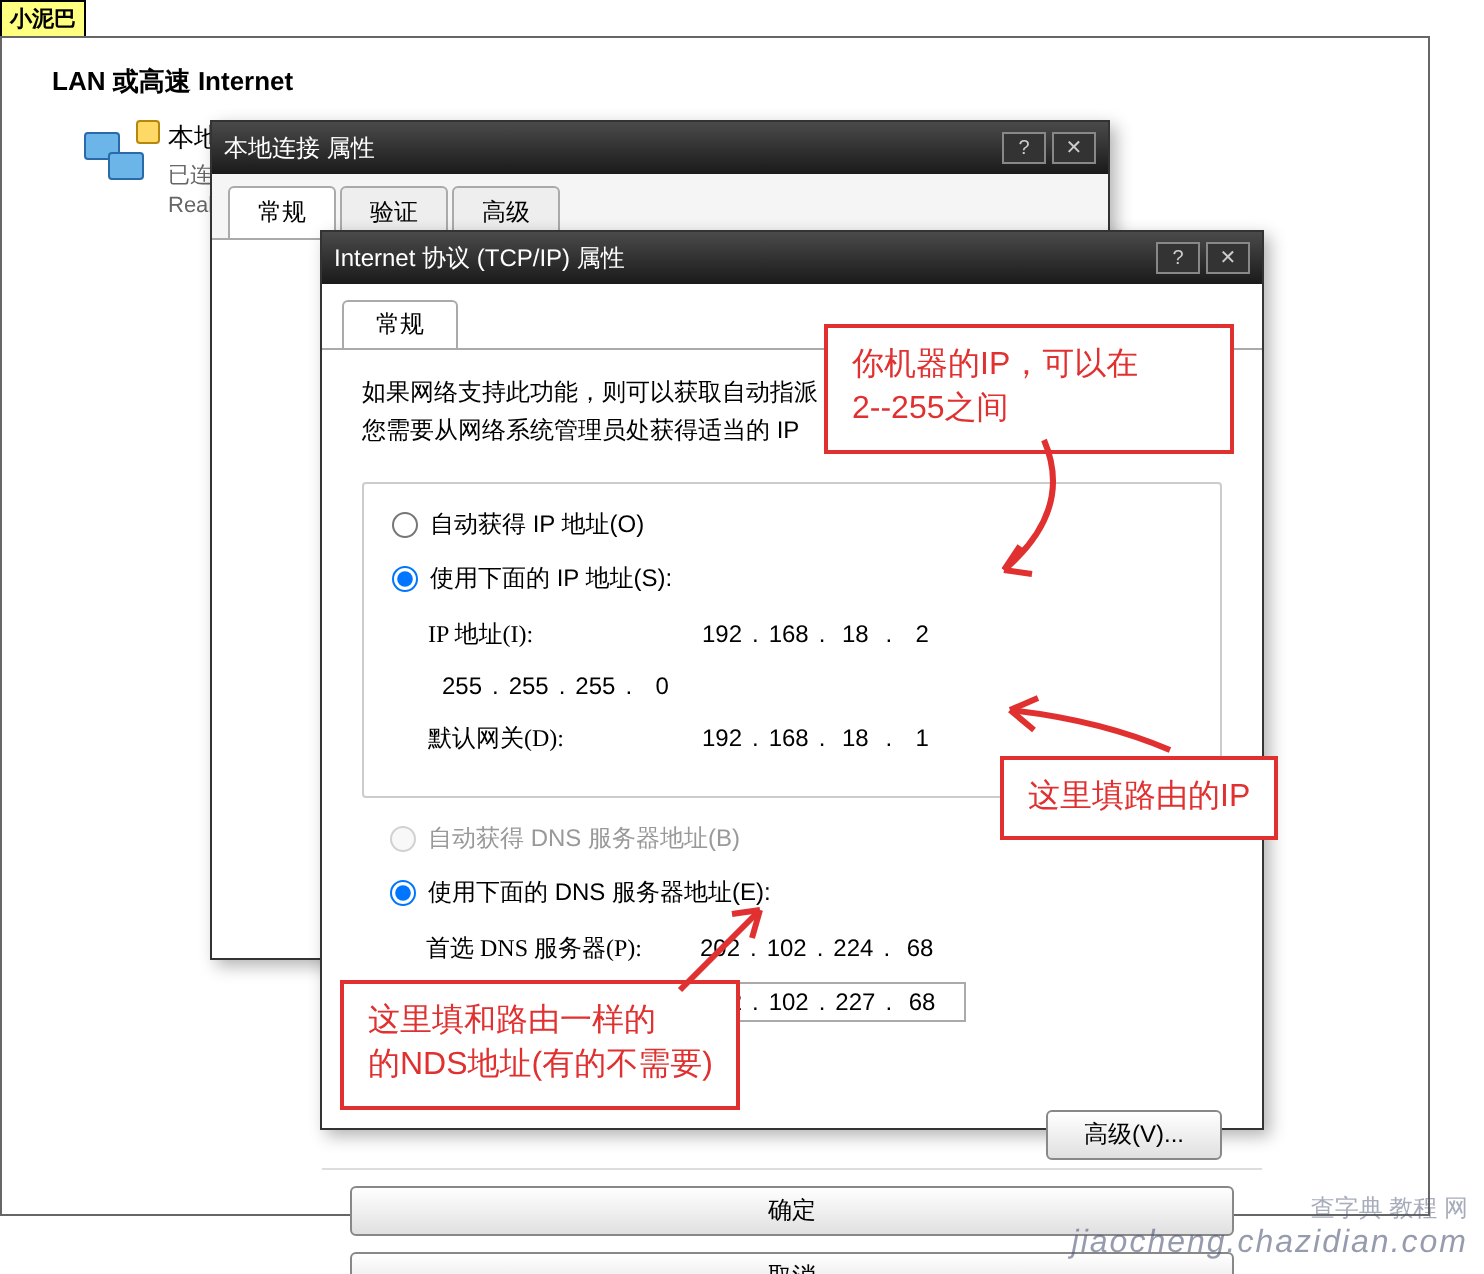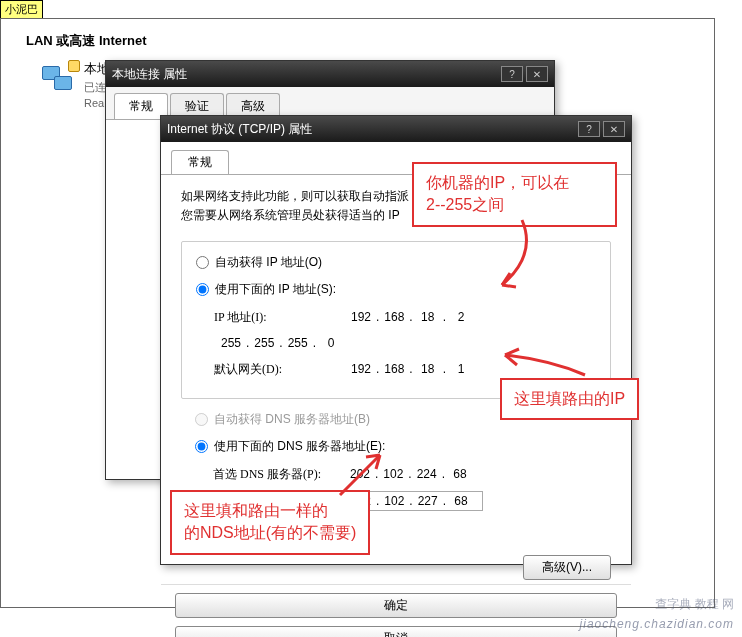--- a/index.html
+++ b/index.html
@@ -1,18 +1,18 @@
 <!DOCTYPE html>
 <html><head>
 <meta charset="utf-8">
 <style>
 * { box-sizing: border-box; margin: 0; padding: 0; font-family: "Microsoft YaHei", SimSun, Arial, sans-serif; }
 body { background: #fff; font-size: 12px; }
 .canvas { position: relative; width: 742px; height: 637px; background: #fff; }
-.tag { position: absolute; left: 0; top: 0; background: #ffff80; border: 1px solid #000; padding: 1px 4px; font-size: 11px; font-weight: normal; }
+.tag { position: absolute; left: 0; top: 0; background: #ffff80; border: 1px solid #000; padding: 1px 4px; font-size: 11px; font-weight: bold; }
 .outer-frame { position: absolute; left: 0; top: 18px; width: 715px; height: 590px; border: 1px solid #666; background: #fff; }
 .section-header { position: absolute; left: 26px; top: 32px; font-weight: bold; font-size: 13px; }
 .conn-area { position: absolute; left: 40px; top: 60px; display: flex; }
 .conn-icons { width: 40px; height: 40px; position: relative; }
 .monitor { width: 18px; height: 14px; background: #6bb5e8; border: 1px solid #2a6aa8; position: absolute; border-radius: 2px; }
 .lock-badge { position: absolute; width: 12px; height: 12px; background: #ffd966; border: 1px solid #b8860b; border-radius: 2px; top: 0; left: 28px; }
 .conn-text { margin-left: 4px; }
 .conn-title { font-size: 13px; }
 .conn-sub { font-size: 11px; color: #666; margin-top: 2px; }
 
@@ -43,21 +43,21 @@
 .oct { width: 26px; text-align: center; }
 .dot { padding: 0 2px; }
 
 .btnrow { display: flex; justify-content: flex-end; padding: 8px 14px; gap: 8px; }
 .winbtn { padding: 3px 18px; border: 1px solid #888; background: linear-gradient(#fff,#e0e0e0); border-radius: 3px; font-size: 12px; cursor: pointer; }
 .adv-btn-row { display: flex; justify-content: flex-end; padding: 0 20px 4px 0; }
 
 .callout { position: absolute; border: 2px solid #e03030; background: #fff; padding: 8px 12px; color: #e03030; font-size: 16px; font-family: SimSun, serif; line-height: 1.4; }
 .arrow { position: absolute; pointer-events: none; }
 
-.watermark { position: absolute; right: 8px; bottom: 6px; color: rgba(80,90,120,0.6); font-size: 12px; font-style: italic; letter-spacing: 1px; }
+.watermark { position: absolute; right: 8px; bottom: 6px; color: rgba(80,90,120,0.6); font-size: 16px; font-style: italic; letter-spacing: 1px; }
 .watermark2 { position: absolute; right: 8px; bottom: 24px; color: rgba(80,90,120,0.5); font-size: 12px; }
 </style>
 </head>
 <body>
 
 <div class="canvas">
   <span class="tag">小泥巴</span>
   <div class="outer-frame"></div>
   <span class="section-header">LAN 或高速 Internet</span>
 

